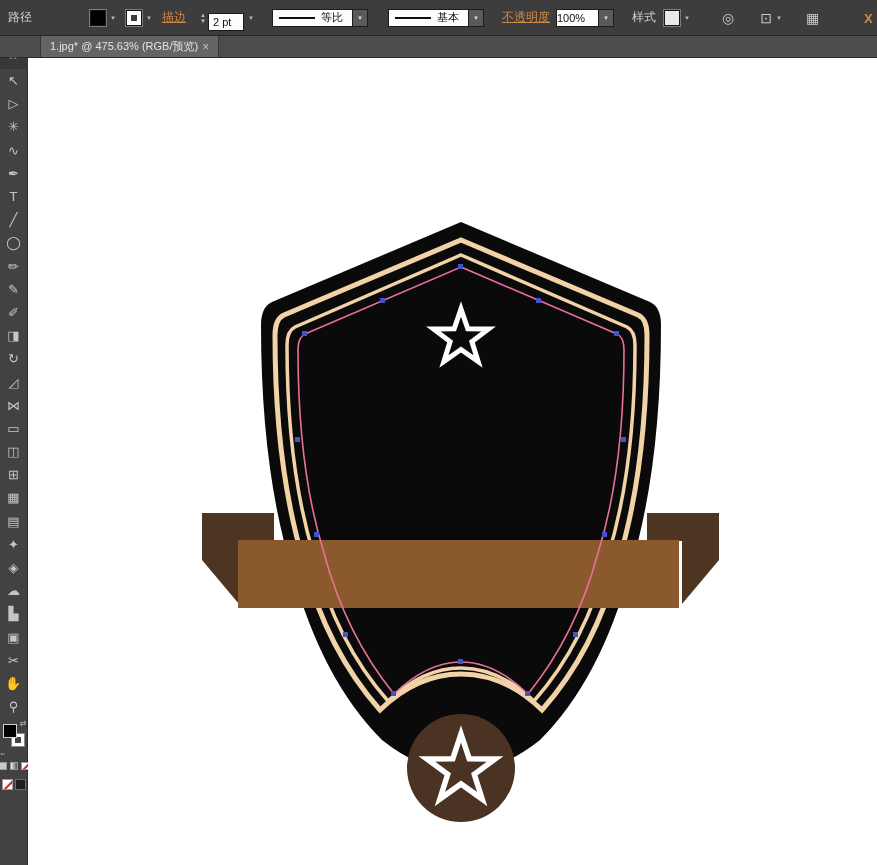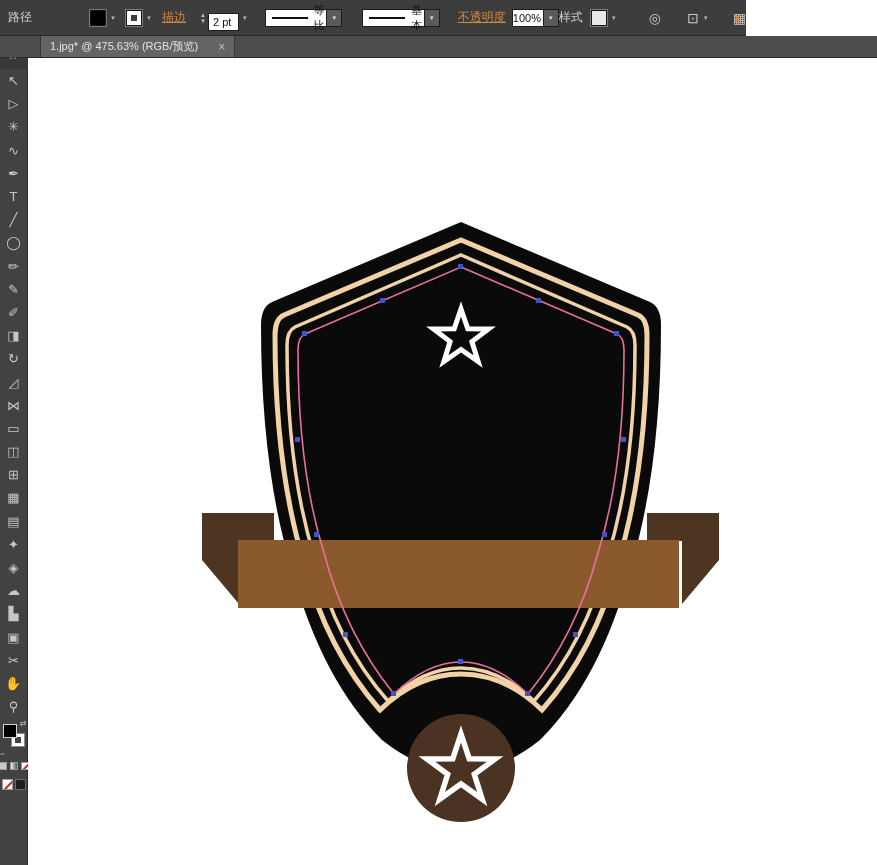--- a/index.html
+++ b/index.html
@@ -4,21 +4,21 @@
 <style>
   * { box-sizing: border-box; }
   html,body { margin:0; padding:0; }
   body {
     width:877px; height:865px; position:relative; overflow:hidden;
     background:#ffffff; font-family:"Liberation Sans", sans-serif;
   }
 
   
   .control-bar {
-    position:absolute; top:0; left:0; width:746px; height:36px;
+    position:absolute; top:0; left:0; width:877px; height:36px;
     background:#3d3d3d; border-bottom:1px solid #262626;
     display:flex; align-items:center; color:#d4d4d4; font-size:12px;
   }
   .cb-label { color:#cfcfcf; white-space:nowrap; }
   .cb-link { color:#cf8a45; text-decoration:underline; white-space:nowrap; cursor:default; }
   .swatch { width:16px; height:16px; border:1px solid #161616; outline:1px solid #7a7a7a; }
   .fill-swatch { background:#000; }
   .stroke-swatch { background:#fff; position:relative; }
   .stroke-swatch::after { content:""; position:absolute; inset:4px; background:#3d3d3d; }
   .dd-arrow { width:10px; text-align:center; color:#b8b8b8; font-size:7px; margin-left:2px; }
@@ -36,21 +36,21 @@
     display:flex; align-items:center; color:#cf8a45; font-weight:bold; font-size:13px;
   }
 
   
   .tab-bar {
     position:absolute; top:36px; left:0; width:877px; height:22px;
     background:#4c4c4c; border-bottom:1px solid #2a2a2a; display:flex; align-items:stretch;
   }
   .tab {
     margin-left:40px; background:#646464; color:#e3e3e3; font-size:11px;
-    display:flex; align-items:center; gap:20px; padding:0 9px;
+    display:flex; align-items:center; gap:4px; padding:0 9px;
     border-right:1px solid #353535; border-left:1px solid #353535;
   }
   .tab-close { color:#c3c3c3; font-size:12px; line-height:1; }
 
   
   .toolbar {
     position:absolute; left:0; top:58px; width:28px; height:807px;
     background:#424242; border-right:1px solid #2c2c2c;
     display:flex; flex-direction:column; align-items:center;
   }
@@ -118,21 +118,21 @@
     <span class="combo-btn">▾</span>
   </div>
 
   <span class="cb-link" style="margin-left:18px">不透明度</span>
 
   <div class="combo" style="margin-left:6px;width:58px">
     <span style="flex:1;padding-left:0">100%</span>
     <span class="combo-btn">▾</span>
   </div>
 
-  <span class="cb-label" style="">样式</span>
+  <span class="cb-label" style="margin-left:18px">样式</span>
 
   <div style="display:flex;align-items:center;margin-left:8px">
     <div class="swatch" style="background:#e9e9e9"></div>
     <span class="dd-arrow">▾</span>
   </div>
 
   <span class="cb-icon" style="margin-left:30px">◎</span>
 
   <div style="display:flex;align-items:center;margin-left:26px">
     <span class="cb-icon">⊡</span>

